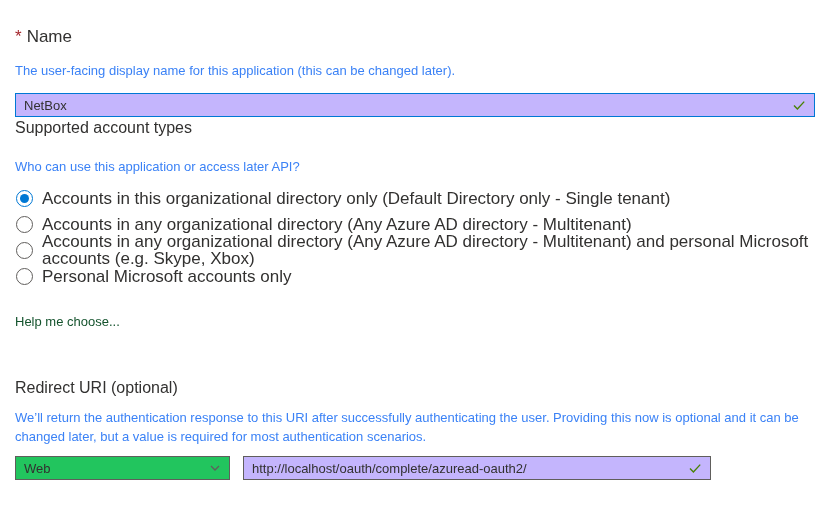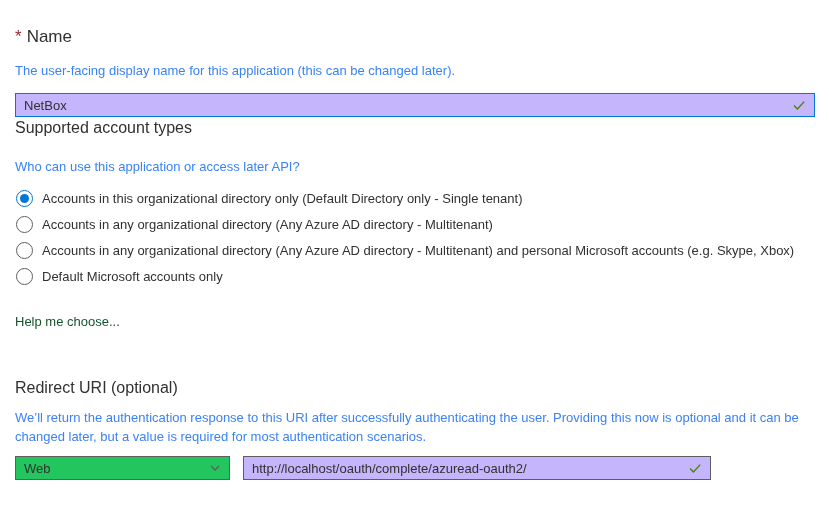--- a/index.html
+++ b/index.html
@@ -72,21 +72,21 @@
   }
   .radio.selected { border-color: #0078d4; }
   .radio.selected::after {
     content: "";
     position: absolute;
     left: 3px; top: 3px;
     width: 9px; height: 9px;
     border-radius: 50%;
     background: #0078d4;
   }
-  .radio-label { font-size: 13px; line-height: 17px; }
+  .radio-label { font-size: 17px; line-height: 17px; }
 
   .link {
     display: inline-block;
     margin-top: 25px;
     font-size: 13px;
     color: #14532d;
     text-decoration: none;
     cursor: pointer;
   }
 
@@ -152,21 +152,21 @@
     <div class="radio-row">
       <span class="radio"></span>
       <span class="radio-label">Accounts in any organizational directory (Any Azure AD directory - Multitenant)</span>
     </div>
     <div class="radio-row">
       <span class="radio"></span>
       <span class="radio-label">Accounts in any organizational directory (Any Azure AD directory - Multitenant) and personal Microsoft accounts (e.g. Skype, Xbox)</span>
     </div>
     <div class="radio-row">
       <span class="radio"></span>
-      <span class="radio-label">Default Microsoft accounts only</span>
+      <span class="radio-label">Personal Microsoft accounts only</span>
     </div>
   </div>
 
   <a class="link">Help me choose...</a>
 
   
   <div class="subsection-heading redirect-heading">Redirect URI (optional)</div>
 
   <p class="desc redirect-desc">We’ll return the authentication response to this URI after successfully authenticating the user. Providing this now is optional and it can be changed later, but a value is required for most authentication scenarios.</p>
 

